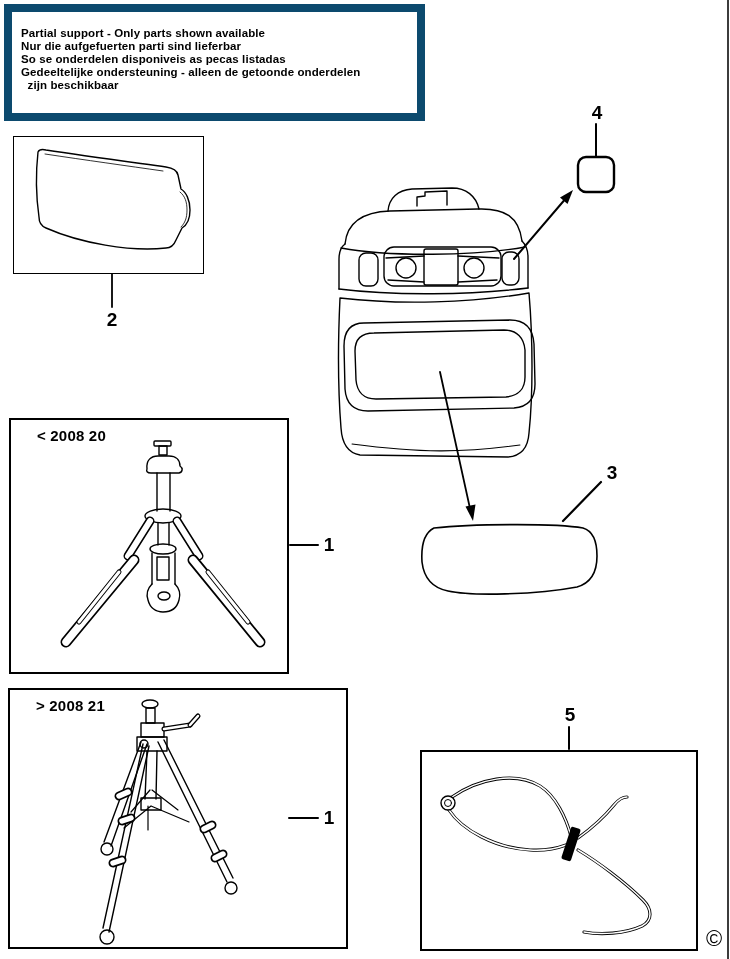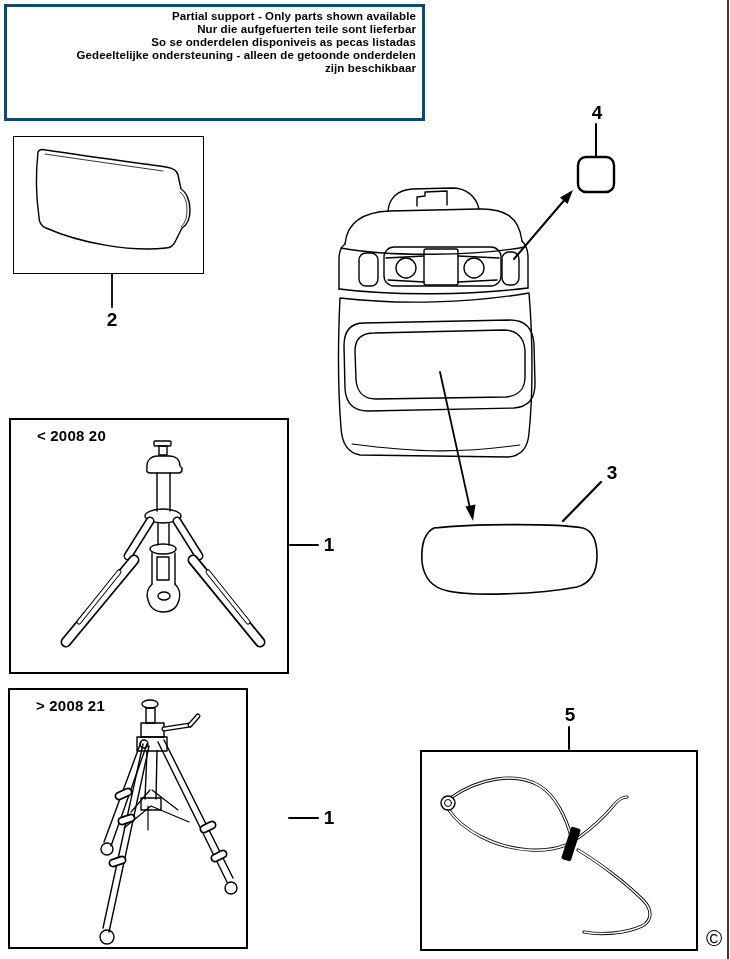--- a/index.html
+++ b/index.html
@@ -10,41 +10,40 @@
     background: #ffffff;
     font-family: "Liberation Sans", sans-serif;
     color: #000;
     overflow: hidden;
   }
   .notice {
     position: absolute;
     left: 4px; top: 4px;
     width: 421px; height: 117px;
     box-sizing: border-box;
-    border: 3px solid #0c4a6e;
-    padding: 3px 6px 4px 9px;
+    border: 8px solid #0c4a6e;
+    padding: 15px 6px 4px 9px;
     background: #fff;
-    text-align: right;
   }
   .notice-line {
     font-size: 11.5px;
     font-weight: bold;
     line-height: 12.9px;
     white-space: pre;
     letter-spacing: 0.1px;
   }
   .part-box {
     position: absolute;
     box-sizing: border-box;
     border: 2px solid #000;
     background: transparent;
   }
   .box2   { left: 13px;  top: 136px; width: 191px; height: 138px; border-width: 1.8px; }
   .box1a  { left: 9px;   top: 418px; width: 280px; height: 256px; }
-  .box1b  { left: 8px;   top: 688px; width: 240px; height: 261px; }
+  .box1b  { left: 8px;   top: 688px; width: 340px; height: 261px; }
   .box5   { left: 420px; top: 750px; width: 278px; height: 201px; }
   .box-title {
     position: absolute;
     left: 11px; top: 7px;
     font-size: 15px;
     font-weight: bold;
     letter-spacing: 0.2px;
     margin-left: 15px;
   }
   .art {
@@ -72,21 +71,21 @@
     background: #3c3c3c;
   }
 </style>
 </head>
 <body>
 
 <div class="page">
 
   <div class="notice">
     <div class="notice-line">Partial support - Only parts shown available</div>
-    <div class="notice-line">Nur die aufgefuerten teile sont lieferbar</div>
+    <div class="notice-line">Nur die aufgefuerten parti sind lieferbar</div>
     <div class="notice-line">So se onderdelen disponiveis as pecas listadas</div>
     <div class="notice-line">Gedeeltelijke ondersteuning - alleen de getoonde onderdelen</div>
     <div class="notice-line">  zijn beschikbaar</div>
   </div>
 
   <div class="part-box box2"></div>
   <div class="part-box box1a">
     <div class="box-title">&lt; 2008 20</div>
   </div>
   <div class="part-box box1b">

